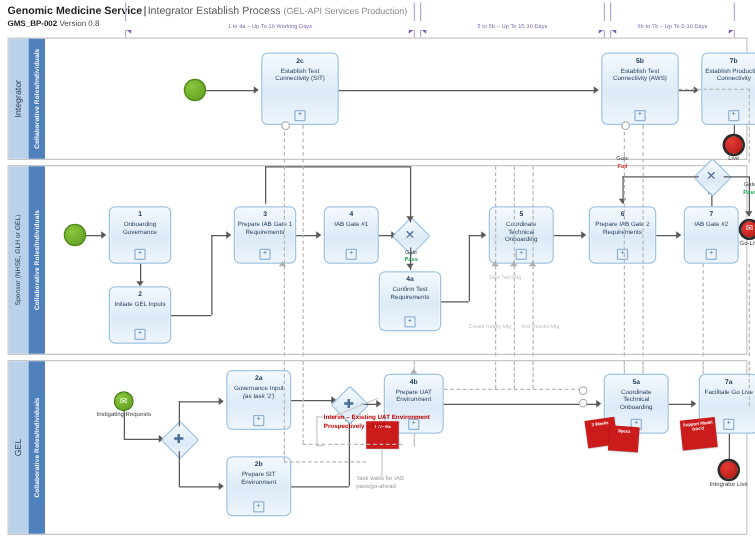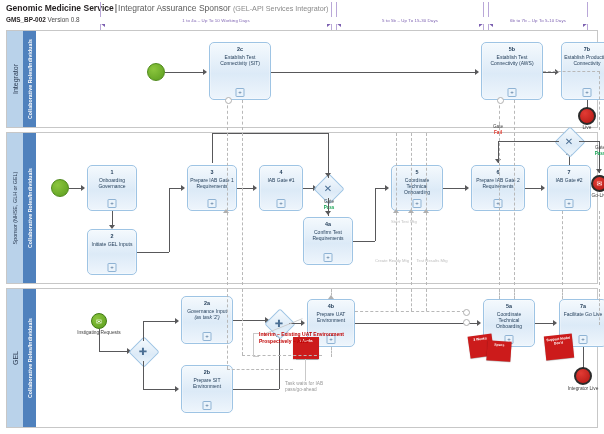--- a/index.html
+++ b/index.html
@@ -99,22 +99,22 @@
   .brace{position:absolute;border-left:1px solid #c9c9c9;border-top:1px solid #c9c9c9;border-bottom:1px solid #c9c9c9;}
   .lead{position:absolute;background:#c9c9c9;}
 </style>
 </head>
 <body>
 
 <div id="page">
 
   <div class="hdr">
     <div class="hdr-line1">
-      <span class="h-bold">Genomic Medicine Service</span><span class="h-pipe">|</span><span class="h-mid">Integrator Assurance Sponsor</span>
-      <span class="h-small">(GEL-API Services Integrator)</span>
+      <span class="h-bold">Genomic Medicine Service</span><span class="h-pipe">|</span><span class="h-mid">Integrator Establish Process</span>
+      <span class="h-small">(GEL-API Services Production)</span>
     </div>
     <div class="hdr-line2">
       <b>GMS_BP-002</b>
       <span>Version 0.8</span>
     </div>
   </div>
 
   <div class="tl" style="left:100px;width:232px;">
     <div class="tick l"></div>
       <div class="tick r"></div>

